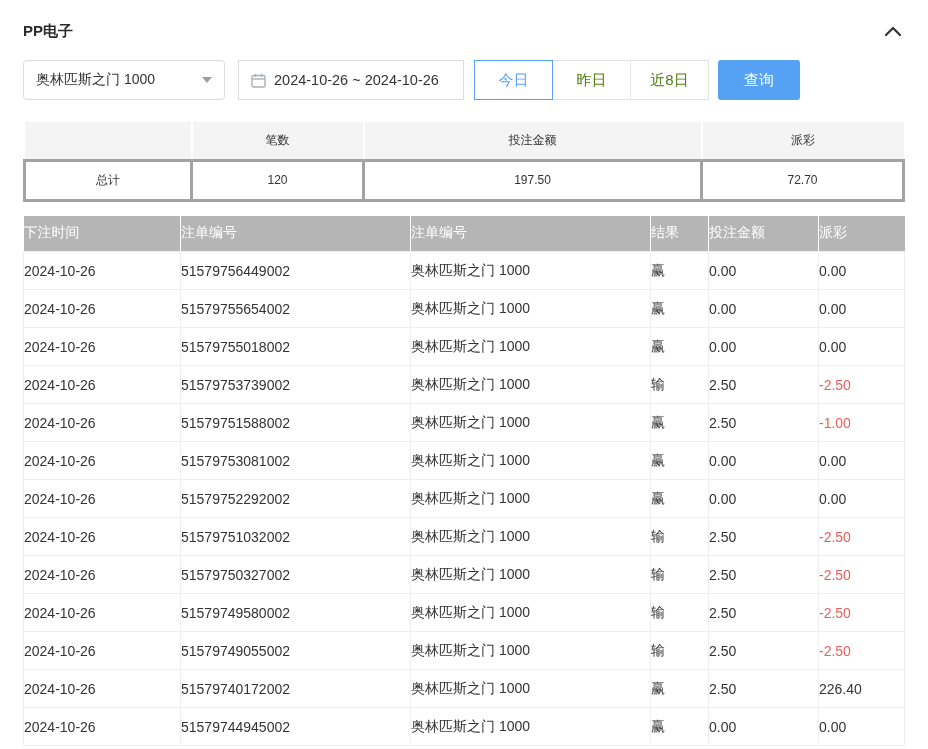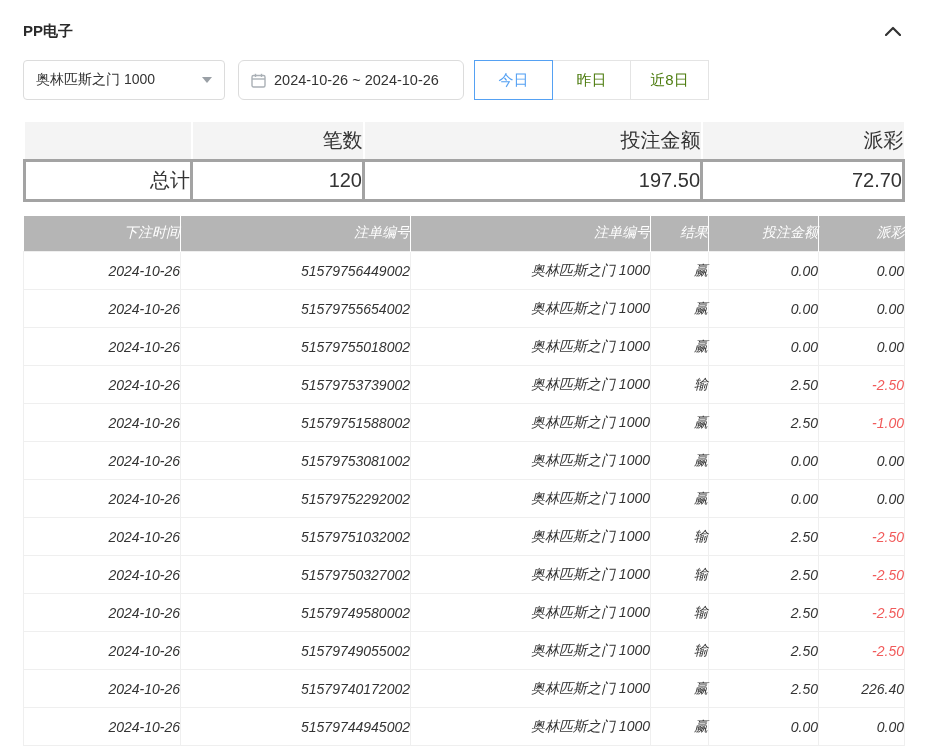--- a/index.html
+++ b/index.html
@@ -22,52 +22,52 @@
     width: 202px; height: 40px; border: 1px solid #dcdcdc; border-radius: 4px;
     display: flex; align-items: center; justify-content: space-between;
     padding: 0 12px; font-size: 14px; color: #333; cursor: pointer; background: #fff;
   }
   .caret-down {
     width: 0; height: 0;
     border-left: 5px solid transparent; border-right: 5px solid transparent;
     border-top: 6px solid #9aa0a6;
   }
   .date-box {
-    margin-left: 13px; width: 226px; height: 40px; border: 1px solid #dcdcdc; border-radius: 6px;
+    margin-left: 13px; width: 226px; height: 40px; border: 1px solid #dcdcdc; border-radius: 0;
     display: flex; align-items: center; gap: 8px; padding: 0 12px;
     font-size: 14.5px; color: #333; cursor: pointer; background: #fff; white-space: nowrap;
   }
   .btn-group { display: flex; margin-left: 10px; justify-content: flex-end; }
   .qbtn {
     width: 79px; height: 40px; background: #fff; border: 1px solid #e4e4e4;
     color: #4d7c0f; font-size: 15px; cursor: pointer; margin-left: -1px;
     font-family: inherit;
   }
   .qbtn:first-child { margin-left: 0; }
   .qbtn.active { border-color: var(--accent, #55a1f3); color: var(--accent, #55a1f3); position: relative; z-index: 1; }
   .query-btn {
     margin-left: 9px; width: 82px; height: 40px; background: var(--accent, #55a1f3);
     color: #fff; border: none; border-radius: 3px; font-size: 15px; cursor: pointer;
     font-family: inherit;
   }
 
   
   table { border-collapse: collapse; width: 100%; table-layout: fixed; }
-  .summary { margin-top: 22px; font-size: 20px; text-align: right; }
+  .summary { margin-top: 22px; font-size: 12px; text-align: center; }
   .summary th {
     background: var(--summary-head-bg, #f4f4f4); font-weight: normal; height: 38px;
     border-left: 2px solid #fff; color: #333;
   }
   .summary th:first-child { border-left: none; }
   .summary td { height: 40px; border: 3px solid #a3a3a3; color: #333; }
   .summary col.c1 { width: 167px; } .summary col.c2 { width: 172px; }
   .summary col.c3 { width: 338px; } .summary col.c4 { width: auto; }
 
   
-  .records { margin-top: 14px; font-size: 14px; text-align: right; font-style: italic; }
+  .records { margin-top: 14px; font-size: 14px; text-align: left; }
   .records th {
     background: var(--table-head-bg, #b5b5b5); color: #fff; font-weight: normal;
     height: 36px; border-left: 1px solid #fff; font-size: 14px;
   }
   .records th:first-child { border-left: none; }
   .records td { height: 38px; border: 1px solid #efefef; color: #333; background: #fff; }
   .records td.neg { color: var(--negative, #f15b5b); }
   .records col.c1 { width: 157px; } .records col.c2 { width: 230px; }
   .records col.c3 { width: 240px; } .records col.c4 { width: 58px; }
   .records col.c5 { width: 110px; } .records col.c6 { width: auto; }
@@ -105,20 +105,21 @@
       </span>
       <span>2024-10-26 ~ 2024-10-26</span>
     </div>
 
     <div class="btn-group">
       <button class="qbtn active">今日</button>
       <button class="qbtn">昨日</button>
       <button class="qbtn">近8日</button>
     </div>
 
+    <button class="query-btn">查询</button>
   </div>
 
   <table class="summary">
     <colgroup>
         <col class="c1">
         <col class="c2">
         <col class="c3">
         <col class="c4">
       </colgroup>
     <thead>

